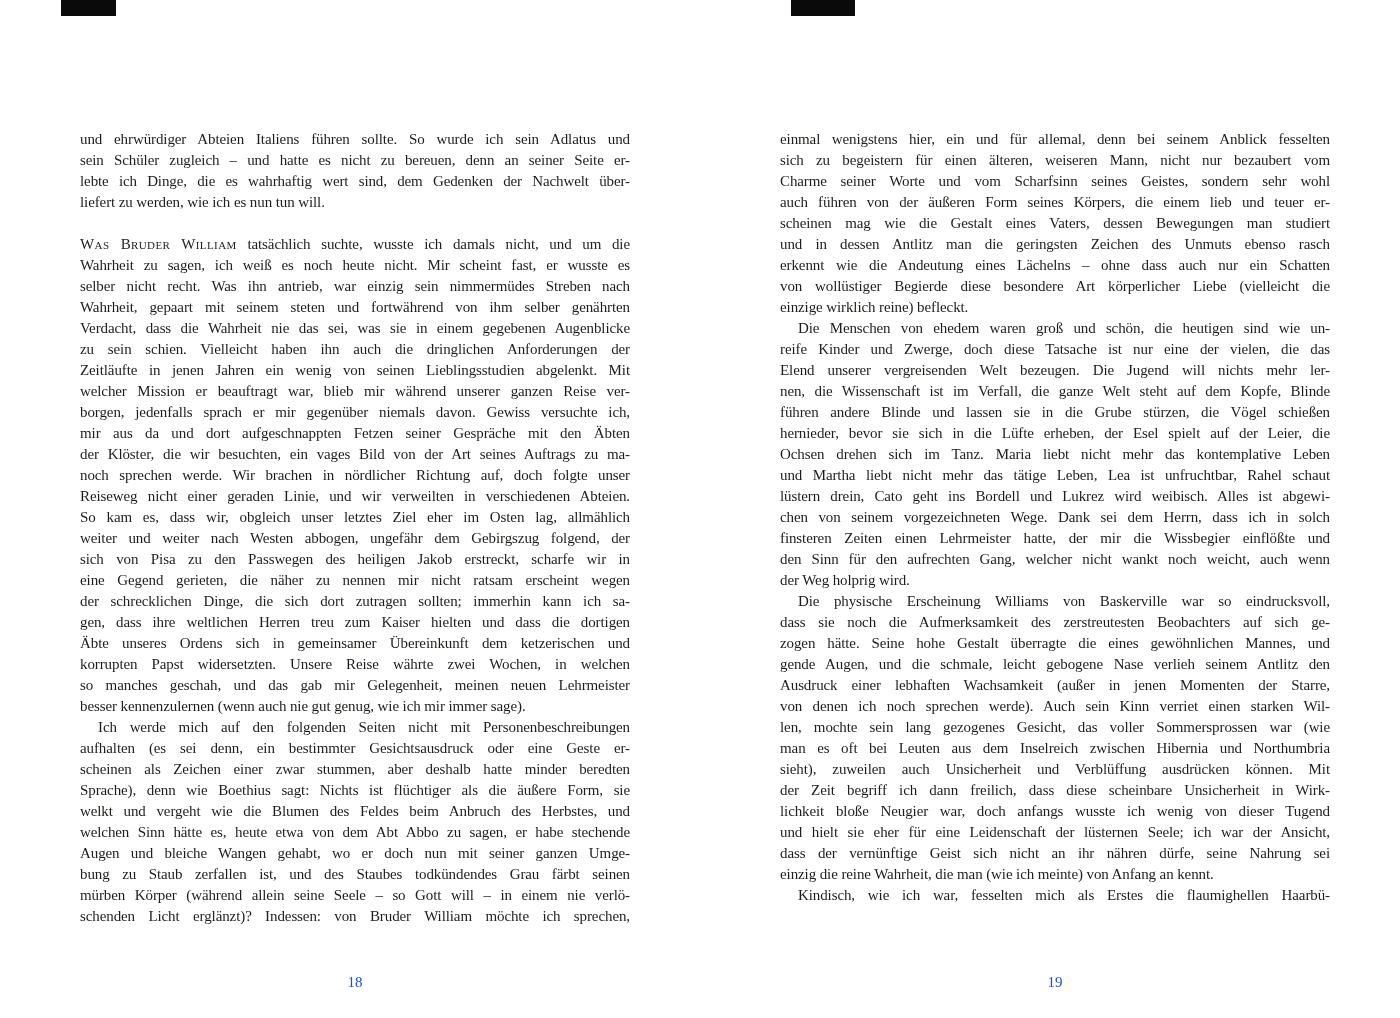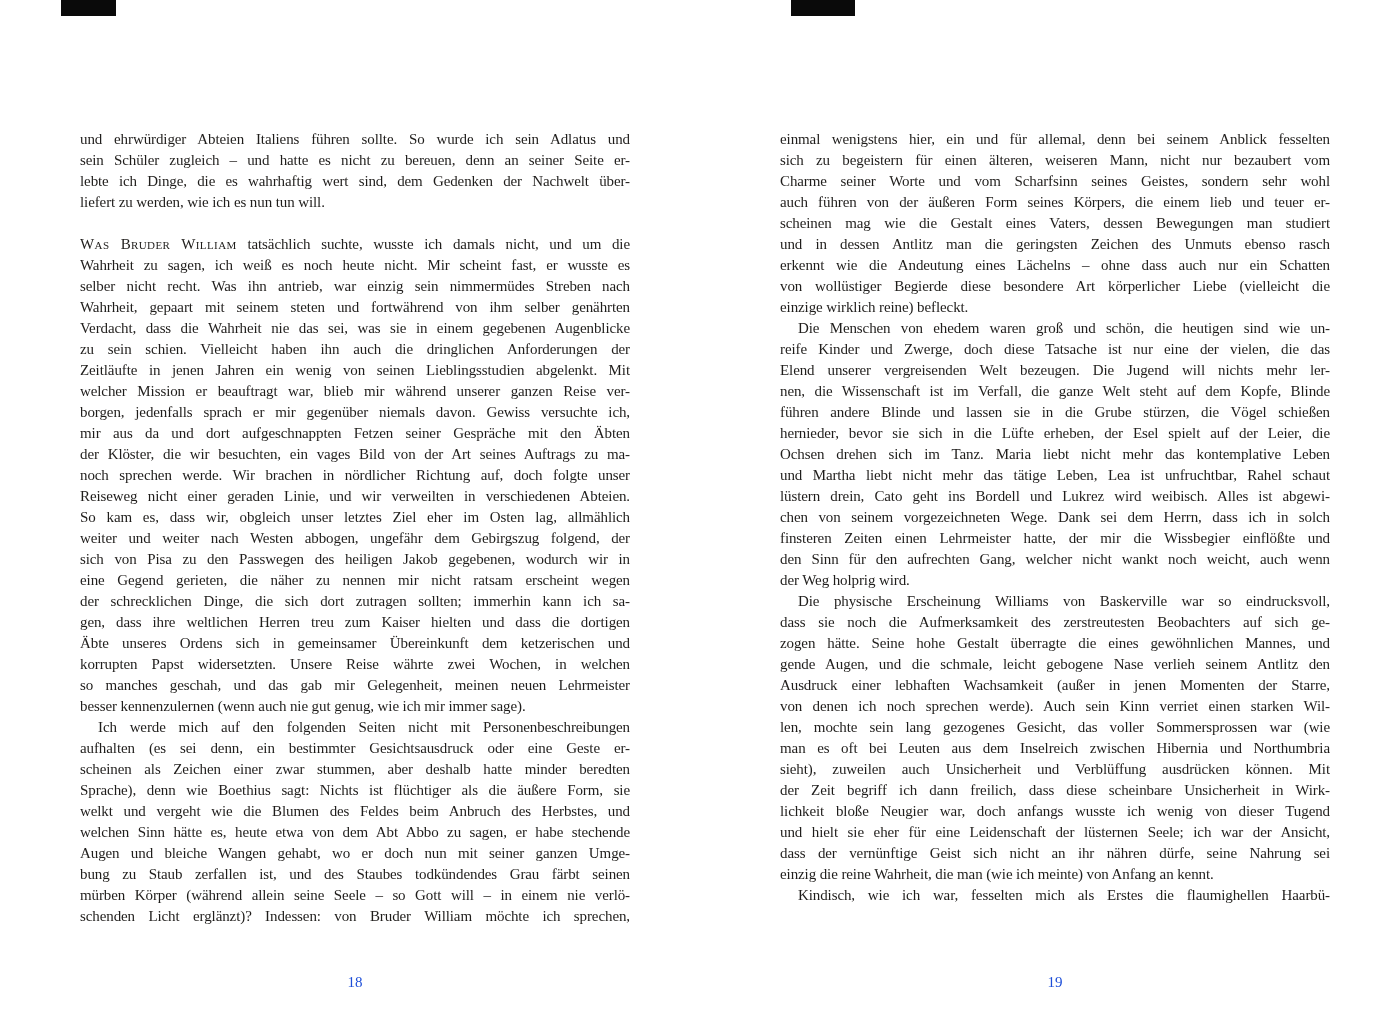--- a/index.html
+++ b/index.html
@@ -45,21 +45,21 @@
       <div class="line">zu sein schien. Vielleicht haben ihn auch die dringlichen Anforderungen der</div>
       <div class="line">Zeitläufte in jenen Jahren ein wenig von seinen Lieblingsstudien abgelenkt. Mit</div>
       <div class="line">welcher Mission er beauftragt war, blieb mir während unserer ganzen Reise ver-</div>
       <div class="line">borgen, jedenfalls sprach er mir gegenüber niemals davon. Gewiss versuchte ich,</div>
       <div class="line">mir aus da und dort aufgeschnappten Fetzen seiner Gespräche mit den Äbten</div>
       <div class="line">der Klöster, die wir besuchten, ein vages Bild von der Art seines Auftrags zu ma-</div>
       <div class="line">noch sprechen werde. Wir brachen in nördlicher Richtung auf, doch folgte unser</div>
       <div class="line">Reiseweg nicht einer geraden Linie, und wir verweilten in verschiedenen Abteien.</div>
       <div class="line">So kam es, dass wir, obgleich unser letztes Ziel eher im Osten lag, allmählich</div>
       <div class="line">weiter und weiter nach Westen abbogen, ungefähr dem Gebirgszug folgend, der</div>
-      <div class="line">sich von Pisa zu den Passwegen des heiligen Jakob gegebenen, wodurch wir in</div>
+      <div class="line">sich von Pisa zu den Passwegen des heiligen Jakob erstreckt, scharfe wir in</div>
       <div class="line">eine Gegend gerieten, die näher zu nennen mir nicht ratsam erscheint wegen</div>
       <div class="line">der schrecklichen Dinge, die sich dort zutragen sollten; immerhin kann ich sa-</div>
       <div class="line">gen, dass ihre weltlichen Herren treu zum Kaiser hielten und dass die dortigen</div>
       <div class="line">Äbte unseres Ordens sich in gemeinsamer Übereinkunft dem ketzerischen und</div>
       <div class="line">korrupten Papst widersetzten. Unsere Reise währte zwei Wochen, in welchen</div>
       <div class="line">so manches geschah, und das gab mir Gelegenheit, meinen neuen Lehrmeister</div>
       <div class="line endline">besser kennenzulernen (wenn auch nie gut genug, wie ich mir immer sage).</div>
       <div class="line indent">Ich werde mich auf den folgenden Seiten nicht mit Personenbeschreibungen</div>
       <div class="line">aufhalten (es sei denn, ein bestimmter Gesichtsausdruck oder eine Geste er-</div>
       <div class="line">scheinen als Zeichen einer zwar stummen, aber deshalb hatte minder beredten</div>

